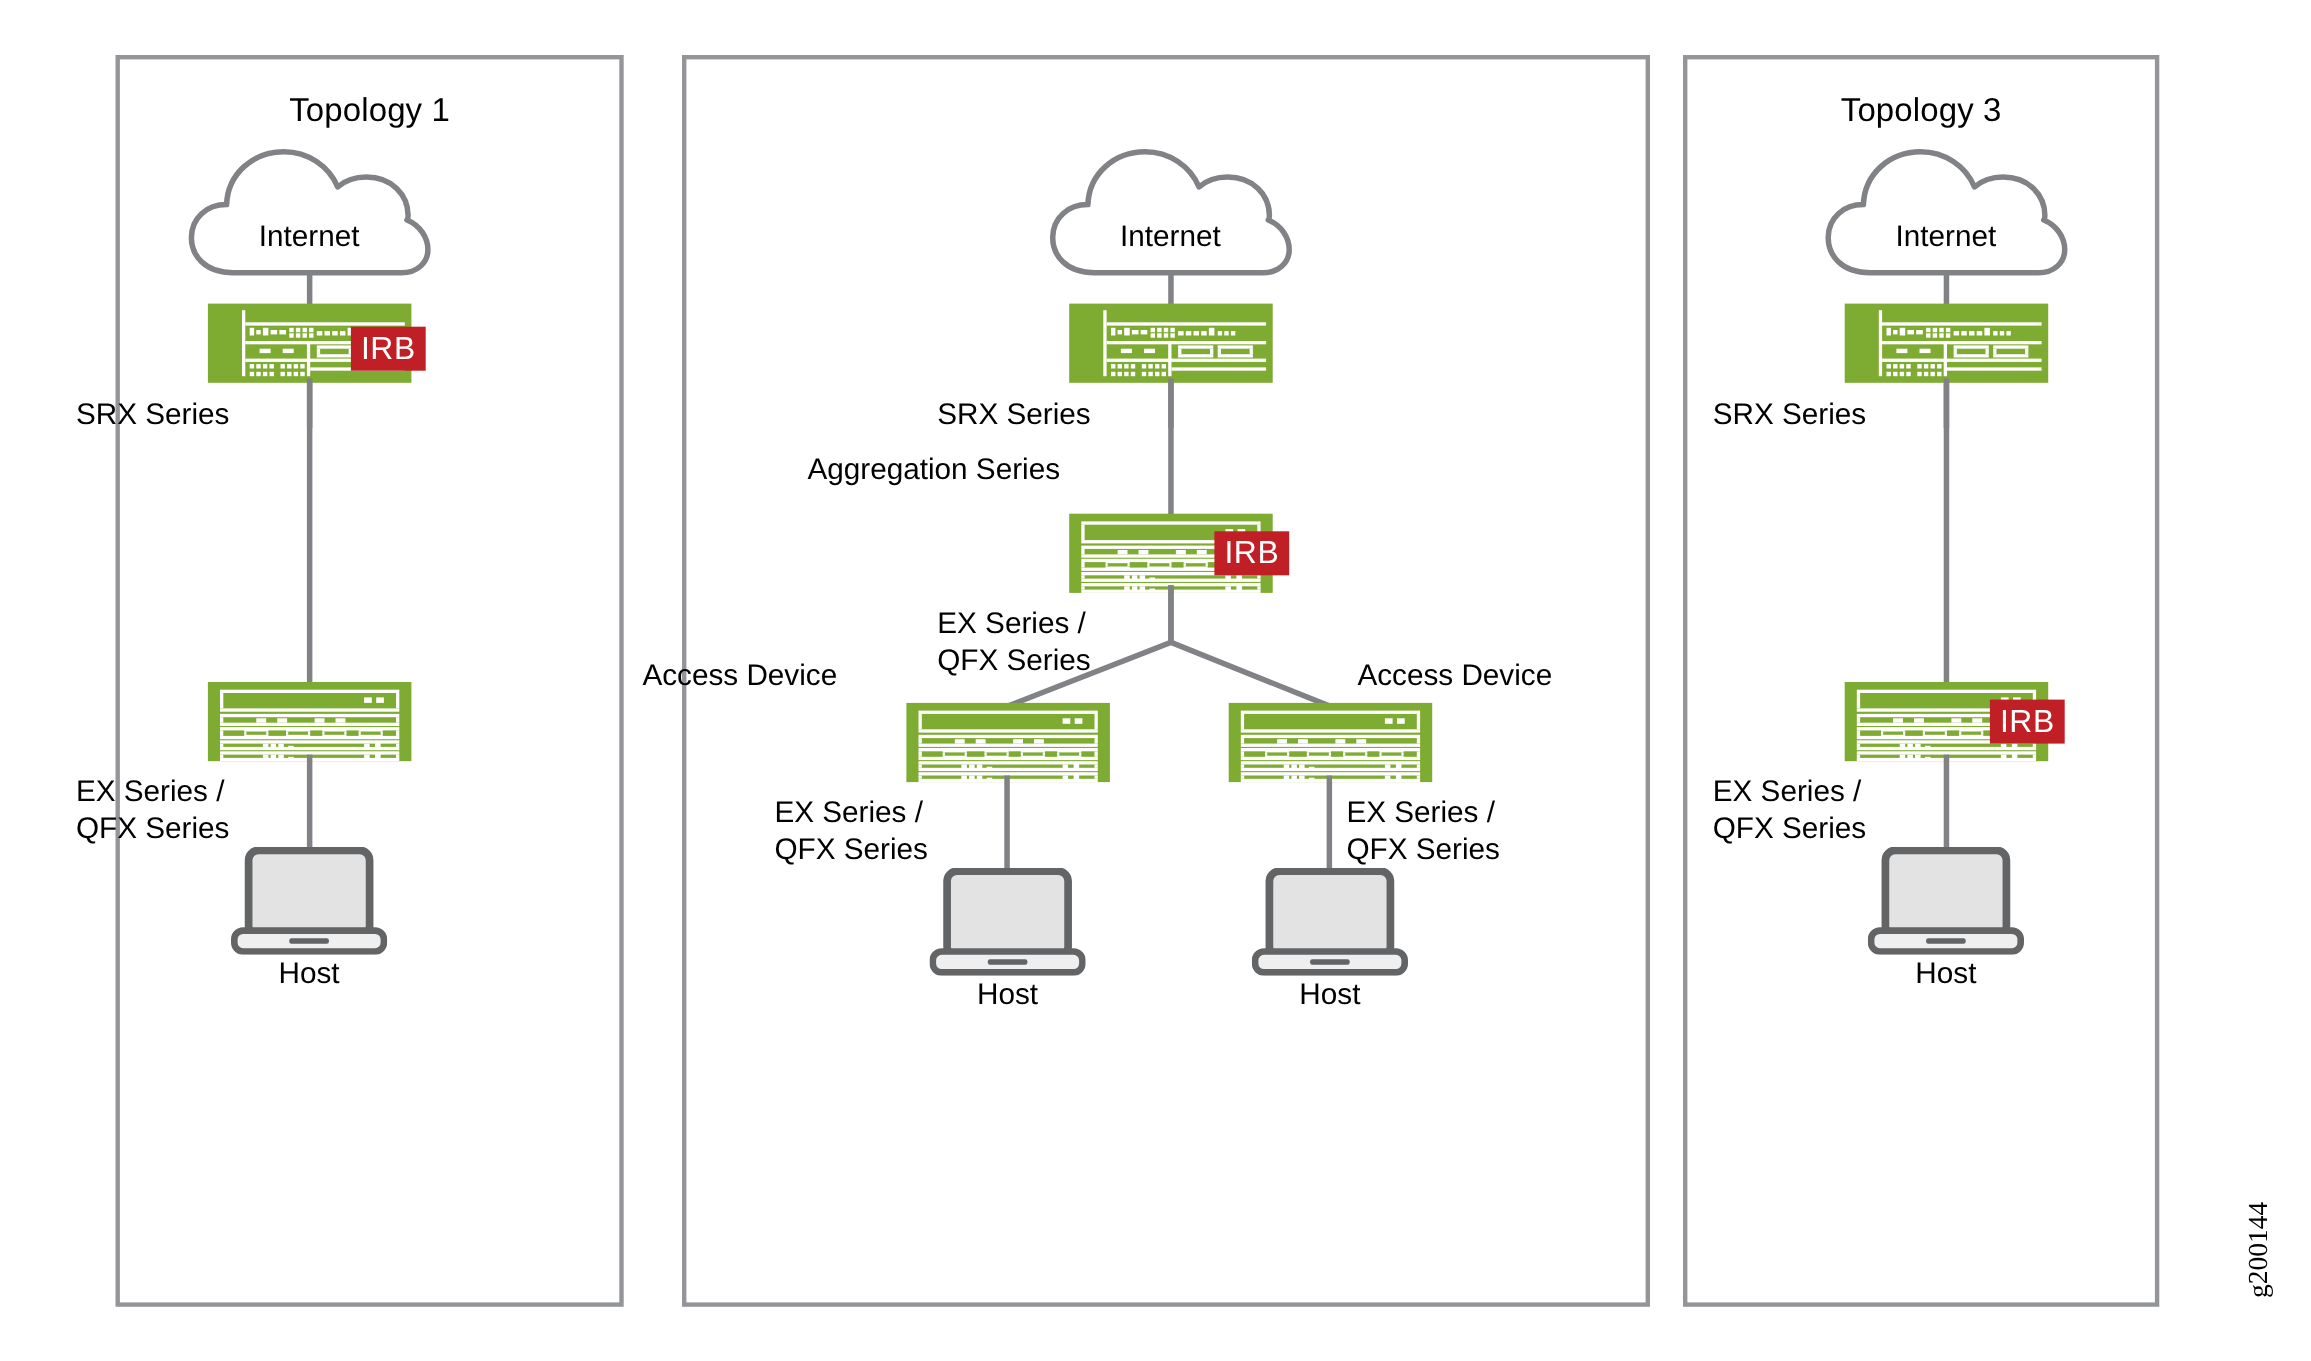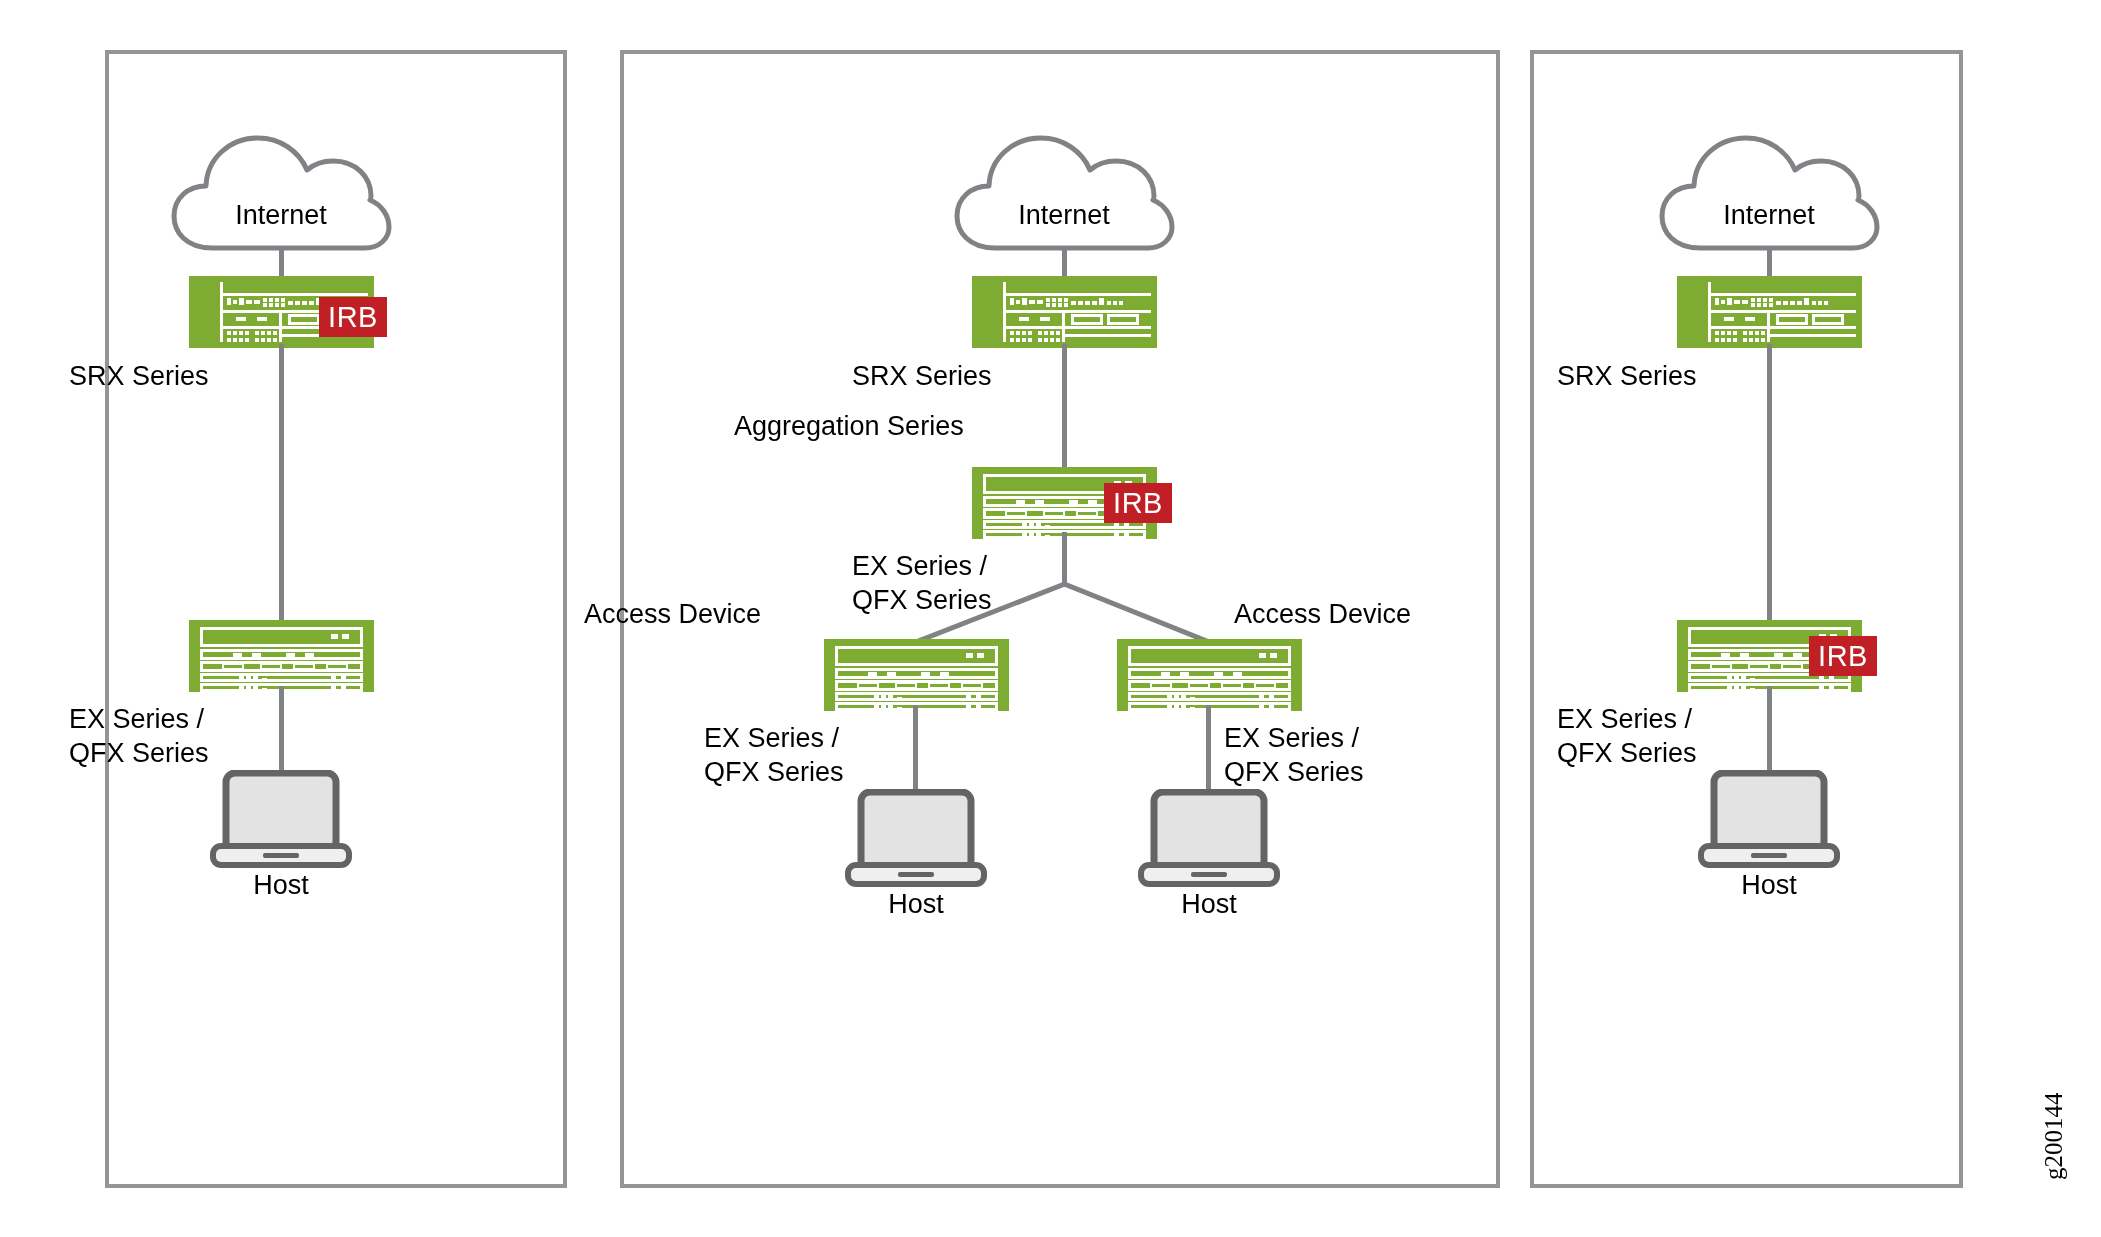--- a/index.html
+++ b/index.html
@@ -118,20 +118,21 @@
     white-space: nowrap;
   }
 </style>
 </head>
 <body>
 
 <div id="canvas">
 
   <div class="panel" style="left:105px; top:50px; width:462px; height:1138px;">
 
+    <div class="panel-title" style="top:30px;">Topology 1</div>
 
     <div class="vline" style="left:170px; top:195px; height:140px;"></div>
 
     <div class="cloud-wrap" style="left:57px; top:68px; width:230px; height:132px;">
       <svg width="230" height="132" viewBox="0 0 230 132">
         <path d="M46 126 C20 126 8 110 8 94 C8 76 22 64 40 64 C41 36 64 16 92 16
                  C114 16 133 29 141 48 C148 42 158 39 167 39 C190 39 205 55 205 74
                  C205 75 205 77 204 78 C216 83 223 94 223 105 C223 117 213 126 199 126 Z" fill="#ffffff" stroke="#808285" stroke-width="5" stroke-linejoin="round"></path>
       </svg>
       <div class="cloud-label" style="top:78px;">Internet</div>
@@ -558,20 +559,21 @@
         <rect x="16" y="3" width="110" height="78" rx="9" ry="9" fill="#e3e3e3" stroke="#636466" stroke-width="7"></rect>
         <rect x="3" y="76" width="136" height="19" rx="8" ry="8" fill="#efefef" stroke="#636466" stroke-width="6"></rect>
         <rect x="53" y="83" width="36" height="5" rx="2" ry="2" fill="#636466"></rect>
       </svg>
     </div>
     <div class="host-label" style="left:514px; top:835px; width:142px;">Host</div>
   </div>
 
   <div class="panel" style="left:1530px; top:50px; width:433px; height:1138px;">
 
+    <div class="panel-title" style="top:30px;">Topology 3</div>
 
     <div class="vline" style="left:233px; top:195px; height:140px;"></div>
 
     <div class="cloud-wrap" style="left:120px; top:68px; width:230px; height:132px;">
       <svg width="230" height="132" viewBox="0 0 230 132">
         <path d="M46 126 C20 126 8 110 8 94 C8 76 22 64 40 64 C41 36 64 16 92 16
                  C114 16 133 29 141 48 C148 42 158 39 167 39 C190 39 205 55 205 74
                  C205 75 205 77 204 78 C216 83 223 94 223 105 C223 117 213 126 199 126 Z" fill="#ffffff" stroke="#808285" stroke-width="5" stroke-linejoin="round"></path>
       </svg>
       <div class="cloud-label" style="top:78px;">Internet</div>

